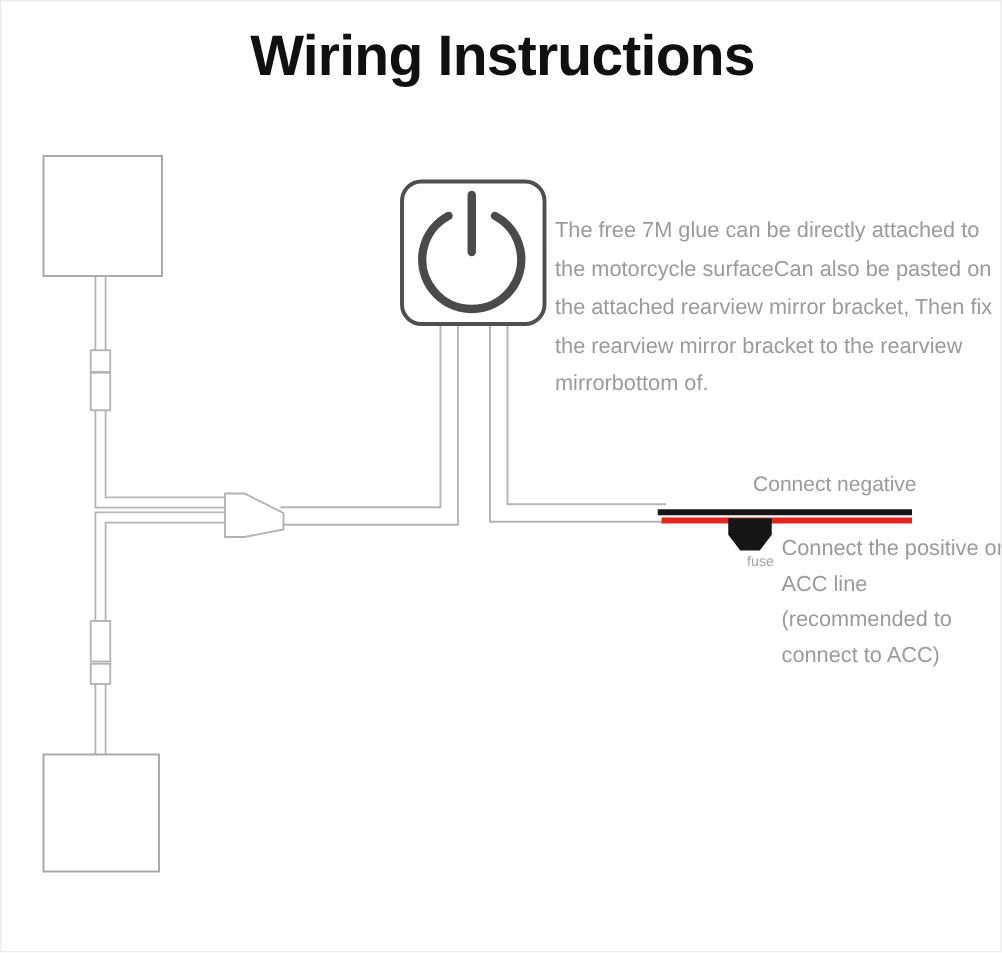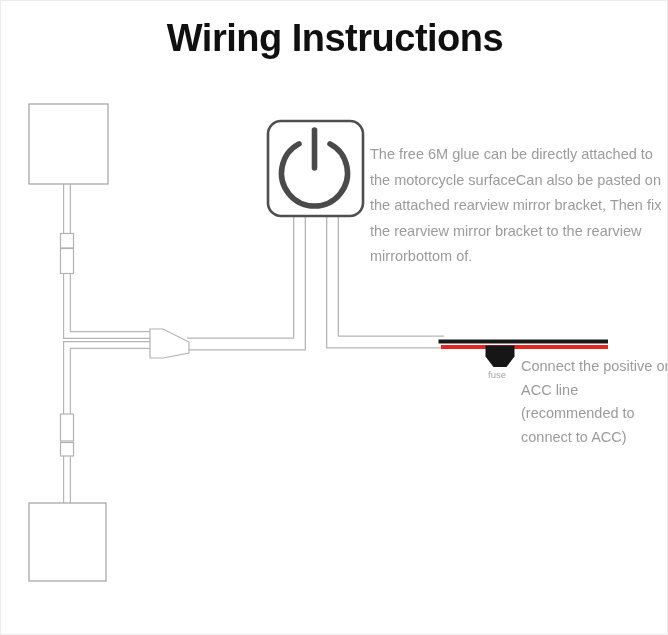--- a/index.html
+++ b/index.html
@@ -32,21 +32,21 @@
   .pos-wire{fill:none;stroke:#e2251f;stroke-width:4;}
   .fuse-body{fill:#161616;stroke:none;}
   .note{
     position:absolute;
     color:#9b9b9b;
   }
   .note-glue{left:369px;top:141px;width:292px;font-size:14.5px;line-height:25.5px;}
   .note-handle{left:94px;top:366px;width:272px;font-size:16.5px;line-height:26.5px;}
   .note-negative{left:475px;top:312px;width:135px;text-align:right;font-size:14px;line-height:18px;}
   .note-positive{left:520px;top:354px;width:158px;font-size:14.5px;line-height:23.5px;}
-  .note-fuse{left:487px;top:368px;width:28px;text-align:left;font-size:9.5px;line-height:11px;color:#a3a3a3;}
+  .note-fuse{left:487px;top:368px;width:28px;text-align:right;font-size:9.5px;line-height:11px;color:#a3a3a3;}
 </style>
 </head>
 <body>
 
 <div class="canvas">
 
   <h1 class="page-title">Wiring Instructions</h1>
 
   <svg class="diagram" width="668" height="635" viewBox="0 0 668 635">
 
@@ -96,21 +96,22 @@
 
     <g>
       <rect class="switch-body" x="267" y="120" width="95" height="95" rx="13"></rect>
       <g>
         <path class="power-glyph" d="M329,142.9 A33,33 0 1,1 298,142.9"></path>
         <path class="power-glyph" d="M313.5,129 L313.5,167"></path>
       </g>
     </g>
   </svg>
 
-  <div class="note note-glue">The free 6M glue can be directly attached to the motorcycle surfaceCan also be pasted on the attached rearview mirror bracket, Then fix the rearview mirror bracket to the rearview mirrorbottom of.</div>
+  <div class="note note-glue">The free 7M glue can be directly attached to the motorcycle surfaceCan also be pasted on the attached rearview mirror bracket, Then fix the rearview mirror bracket to the rearview mirrorbottom of.</div>
 
 
+  <div class="note note-negative">Connect negative</div>
 
   <div class="note note-positive">Connect the positive or ACC line (recommended to connect to ACC)</div>
 
   <div class="note note-fuse">fuse</div>
 
 </div>
 
 </body></html>

